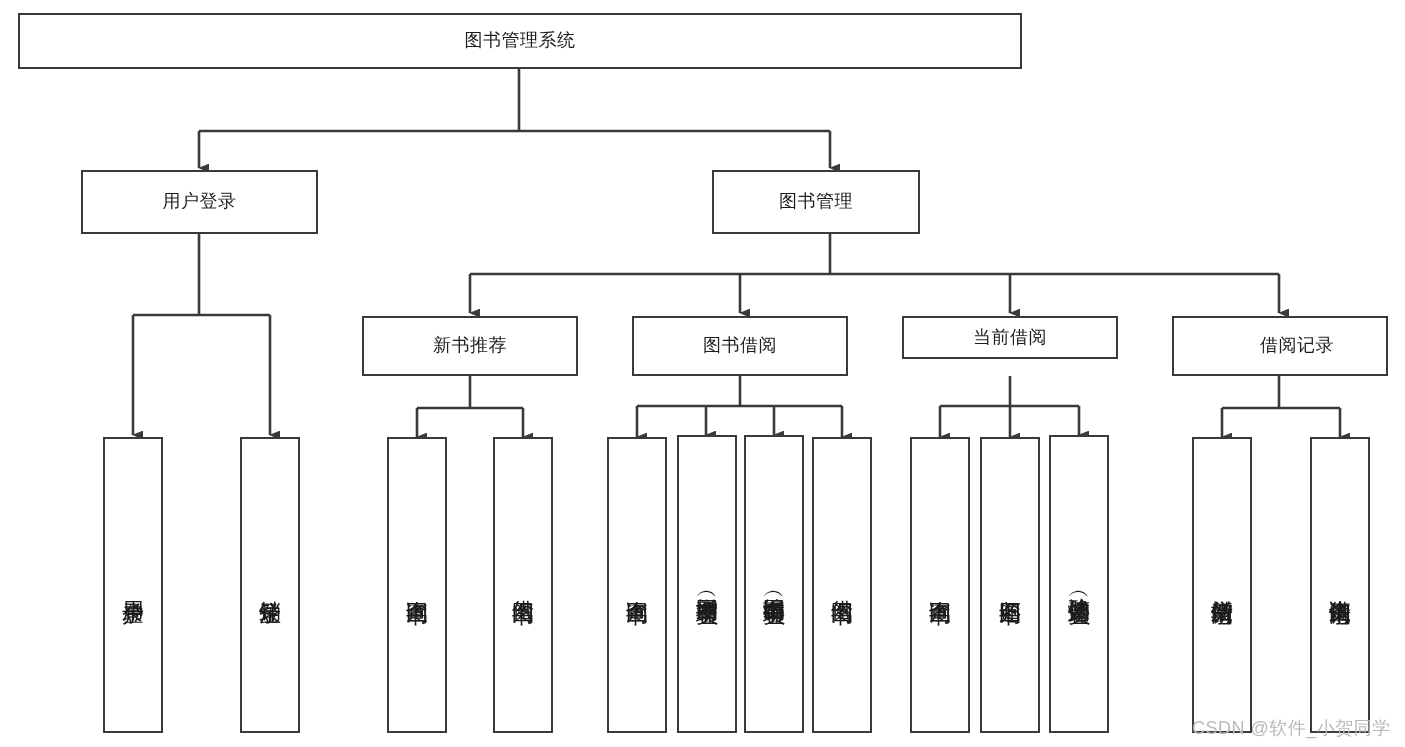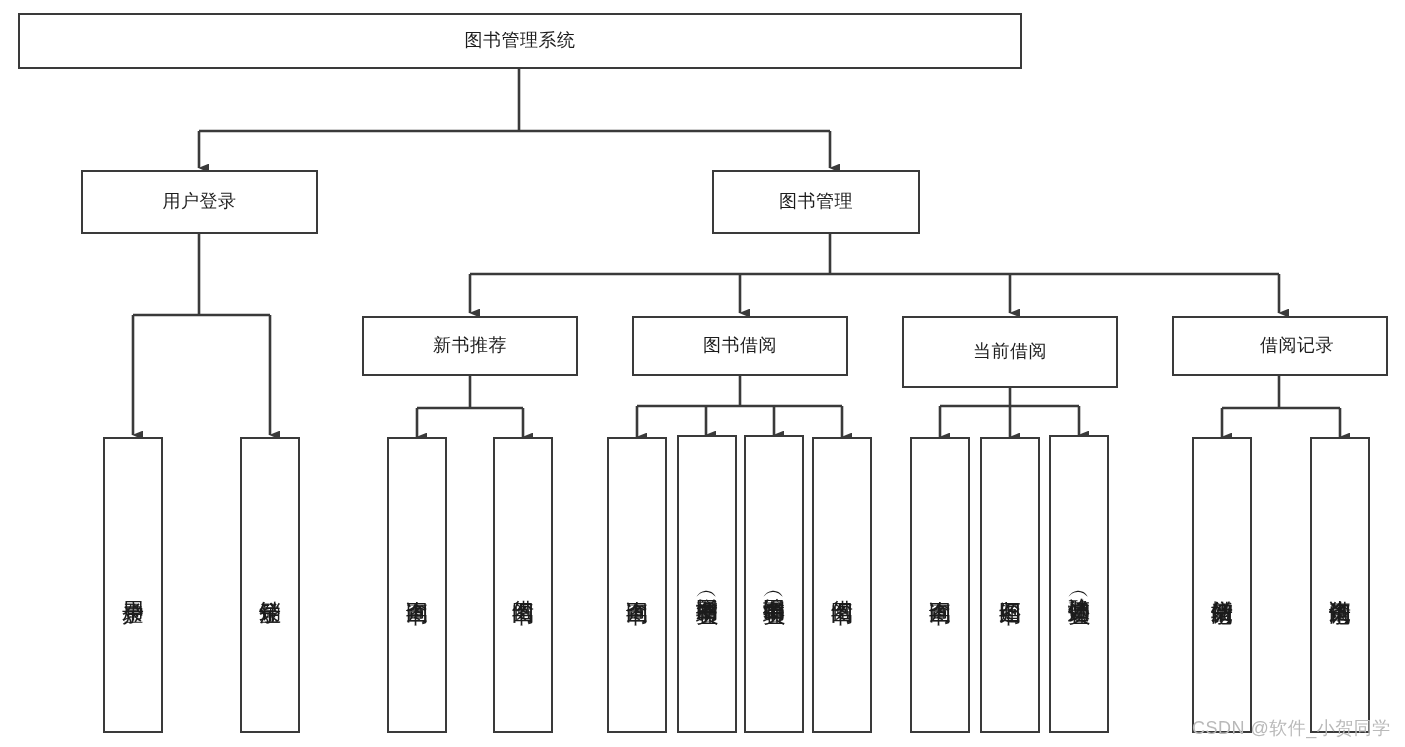--- a/index.html
+++ b/index.html
@@ -138,21 +138,21 @@
   <div class="node-box horizontal" style="left:712px; top:170px; width:208px; height:64px;">
     <span class="node-label">图书管理</span>
   </div>
 
   <div class="node-box horizontal" style="left:362px; top:316px; width:216px; height:60px;">
     <span class="node-label">新书推荐</span>
   </div>
   <div class="node-box horizontal" style="left:632px; top:316px; width:216px; height:60px;">
     <span class="node-label">图书借阅</span>
   </div>
-  <div class="node-box horizontal" style="left:902px; top:316px; width:216px; height:72px;">
+  <div class="node-box horizontal" style="left:902px; top:316px; width:216px; height:43px;">
     <span class="node-label">当前借阅</span>
   </div>
   <div class="node-box horizontal" style="left:1172px; top:316px; width:216px; height:60px;padding-left:34px;">
     <span class="node-label">借阅记录</span>
   </div>
 
   <div class="node-box vertical" style="left:103px; top:437px; width:60px; height:296px;">
     <span class="node-label">用户登录</span>
   </div>
   <div class="node-box vertical" style="left:240px; top:437px; width:60px; height:296px;">

